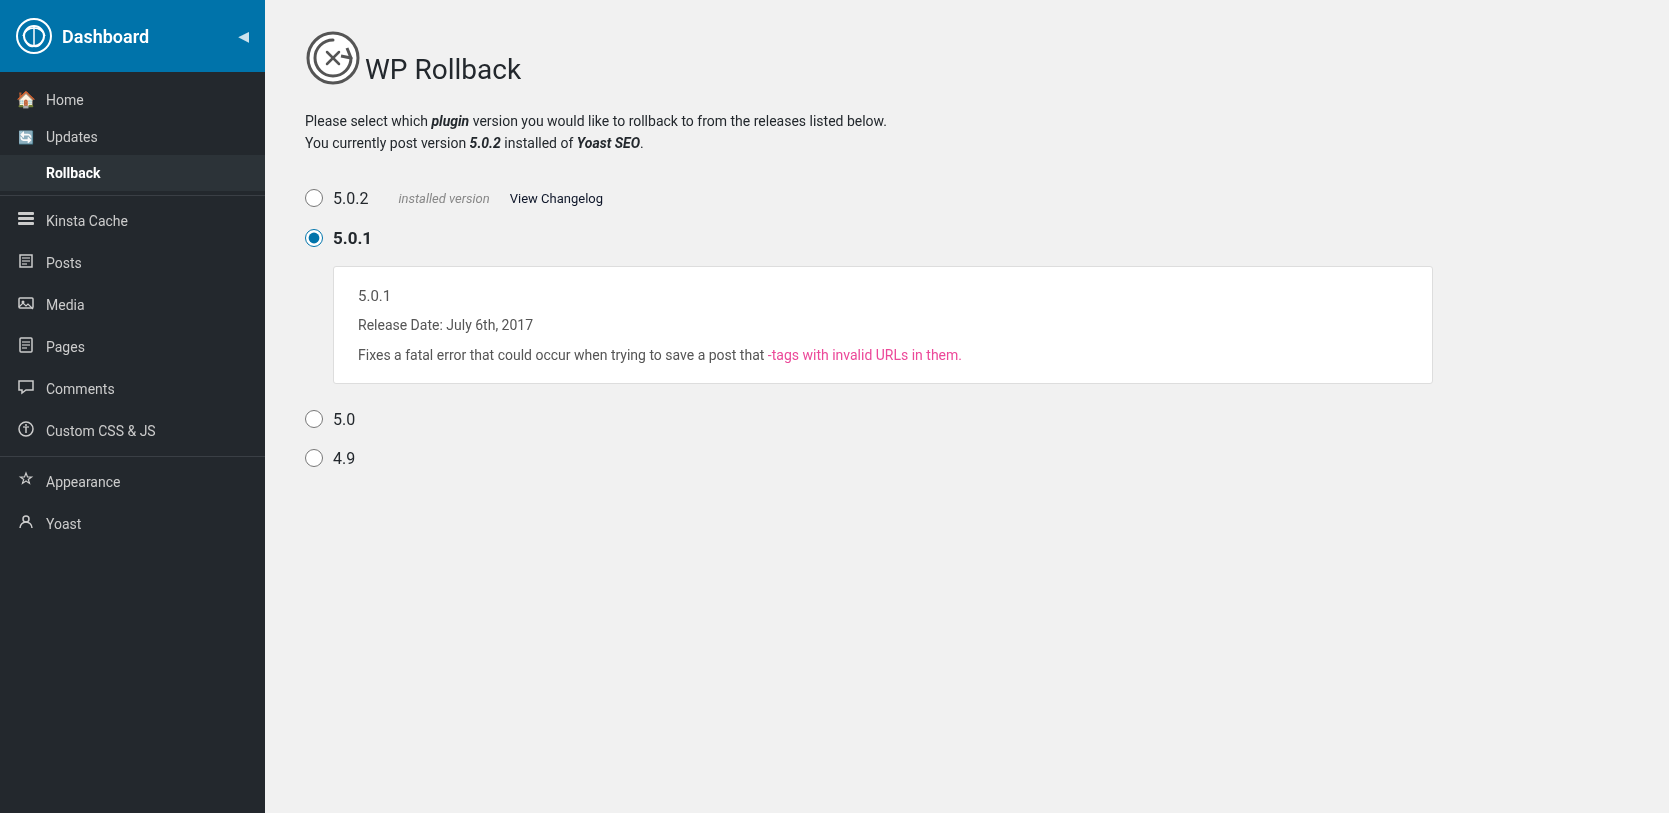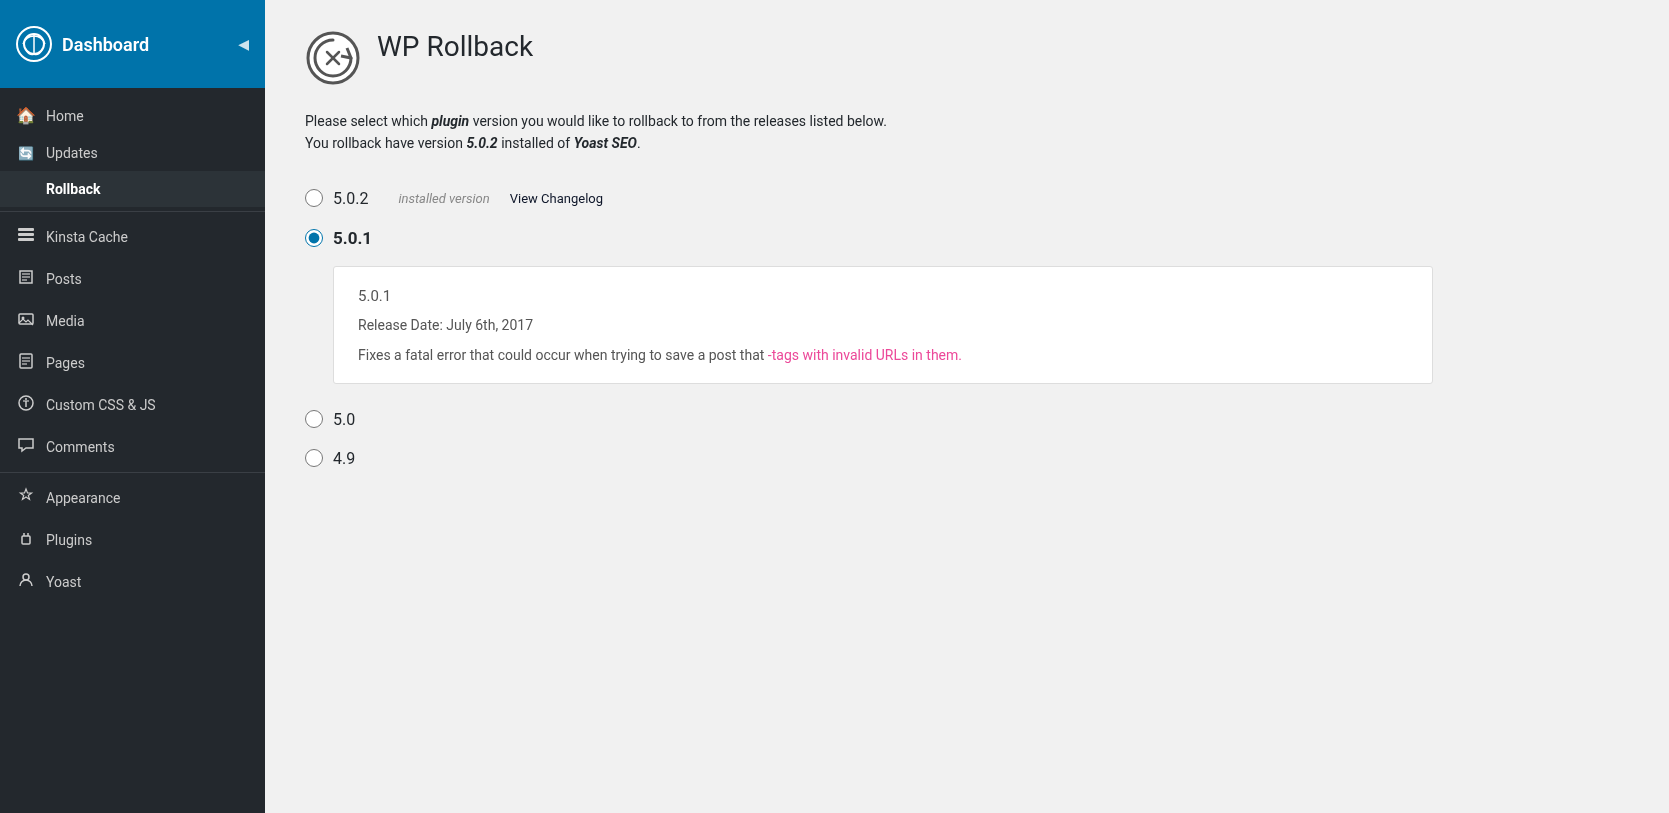--- a/index.html
+++ b/index.html
@@ -12,21 +12,21 @@
       background: #23282d;
       color: #ccc;
       display: flex;
       flex-direction: column;
       height: 100%;
       overflow-y: auto;
     }
     .sidebar-header {
       background: #0073aa;
       padding: 8px 16px;
-      height: 88px;
+      height: 72px;
       display: flex;
       align-items: center;
       gap: 10px;
     }
     .sidebar-header-icon {
       width: 36px;
       height: 36px;
     }
     .sidebar-header-title {
       color: #fff;
@@ -71,22 +71,22 @@
 
     
     .main-content {
       flex: 1;
       background: #f1f1f1;
       overflow-y: auto;
       padding: 30px 40px;
     }
     .page-header {
       display: flex;
-      align-items: flex-start;
-      gap: 16px;
+      align-items: flex-end;
+      gap: 4px;
       margin-bottom: 24px;
     }
     .page-title-icon {
       width: 56px;
       height: 56px;
     }
     .page-title-text {
       font-size: 28px;
       font-weight: 400;
       color: #23282d;
@@ -234,58 +234,48 @@
             <line x1="5" y1="9" x2="13" y2="9" stroke="#ccc" stroke-width="1.2"></line>
             <line x1="5" y1="12" x2="10" y2="12" stroke="#ccc" stroke-width="1.2"></line>
           </svg>
       </span>
       <span>Pages</span>
     </div>
 
     <div class="sidebar-nav-item">
       <span class="nav-icon">
         <svg width="18" height="18" viewBox="0 0 18 18" fill="none">
+            <path d="M2 3h14v9H9l-4 3v-3H2z" stroke="#ccc" stroke-width="1.5" fill="none"></path>
+          </svg>
+      </span>
+      <span>Comments</span>
+    </div>
+
+    <div class="sidebar-nav-item">
+      <span class="nav-icon">
+        <svg width="18" height="18" viewBox="0 0 18 18" fill="none">
             <circle cx="9" cy="9" r="7" stroke="#ccc" stroke-width="1.5" fill="none"></circle>
             <line x1="9" y1="5" x2="9" y2="5" stroke="#ccc" stroke-width="2" stroke-linecap="round"></line>
             <line x1="6" y1="7" x2="12" y2="7" stroke="#ccc" stroke-width="1.2"></line>
             <line x1="9" y1="7" x2="9" y2="13" stroke="#ccc" stroke-width="1.5"></line>
           </svg>
       </span>
       <span>Custom CSS &amp; JS</span>
     </div>
-
-    <div class="sidebar-nav-item">
-      <span class="nav-icon">
-        <svg width="18" height="18" viewBox="0 0 18 18" fill="none">
-            <path d="M2 3h14v9H9l-4 3v-3H2z" stroke="#ccc" stroke-width="1.5" fill="none"></path>
-          </svg>
-      </span>
-      <span>Comments</span>
-    </div>
     <div class="sidebar-divider"></div>
 
     <div class="sidebar-nav-item">
       <span class="nav-icon">
         <svg width="18" height="18" viewBox="0 0 18 18" fill="none">
             <path d="M9 2l1.5 4h4l-3.2 2.4 1.2 4L9 10l-3.5 2.4 1.2-4L3.5 6h4z" stroke="#ccc" stroke-width="1.2" fill="none"></path>
           </svg>
       </span>
       <span>Appearance</span>
     </div>
 
-    <div class="sidebar-nav-item">
-      <span class="nav-icon">
-        <svg width="18" height="18" viewBox="0 0 18 18" fill="none">
-            <rect x="5" y="7" width="8" height="8" rx="1" stroke="#ccc" stroke-width="1.5" fill="none"></rect>
-            <line x1="7" y1="7" x2="7" y2="4" stroke="#ccc" stroke-width="1.5"></line>
-            <line x1="11" y1="7" x2="11" y2="4" stroke="#ccc" stroke-width="1.5"></line>
-          </svg>
-      </span>
-      <span>Plugins</span>
-    </div>
 
     <div class="sidebar-nav-item">
       <span class="nav-icon">
         <svg width="18" height="18" viewBox="0 0 18 18" fill="none">
             <circle cx="9" cy="6" r="3" stroke="#ccc" stroke-width="1.5" fill="none"></circle>
             <path d="M3 15c0-3.3 2.7-6 6-6s6 2.7 6 6" stroke="#ccc" stroke-width="1.5" fill="none"></path>
           </svg>
       </span>
       <span>Yoast</span>
     </div>
@@ -300,21 +290,21 @@
       <path d="M28 10 A18 18 0 1 0 46 28" stroke="#555" stroke-width="3" fill="none" stroke-linecap="round"></path>
       <polyline points="42,18 46,28 36,26" fill="none" stroke="#555" stroke-width="3" stroke-linejoin="round"></polyline>
       <line x1="22" y1="22" x2="34" y2="34" stroke="#555" stroke-width="2.5" stroke-linecap="round"></line>
       <line x1="22" y1="34" x2="34" y2="22" stroke="#555" stroke-width="2.5" stroke-linecap="round"></line>
     </svg>
     <h1 class="page-title-text">WP Rollback</h1>
   </div>
 
   <div class="description">
     <span>Please select which </span><strong>plugin</strong><span> version you would like to rollback to from the releases listed below.</span><br>
-    <span>You rollback have version </span><strong>5.0.2</strong><span> installed of </span><strong>Yoast SEO</strong><span>.</span>
+    <span>You currently post version </span><strong>5.0.2</strong><span> installed of </span><strong>Yoast SEO</strong><span>.</span>
   </div>
 
   <div class="radio-option">
     <input type="radio" name="version" id="v502" style="">
     <label for="v502" class="radio-label">5.0.2</label>
     <span class="installed-badge">installed version</span>
     <a class="view-changelog" href="#">View Changelog</a>
   </div>
 
   <div class="radio-option">

